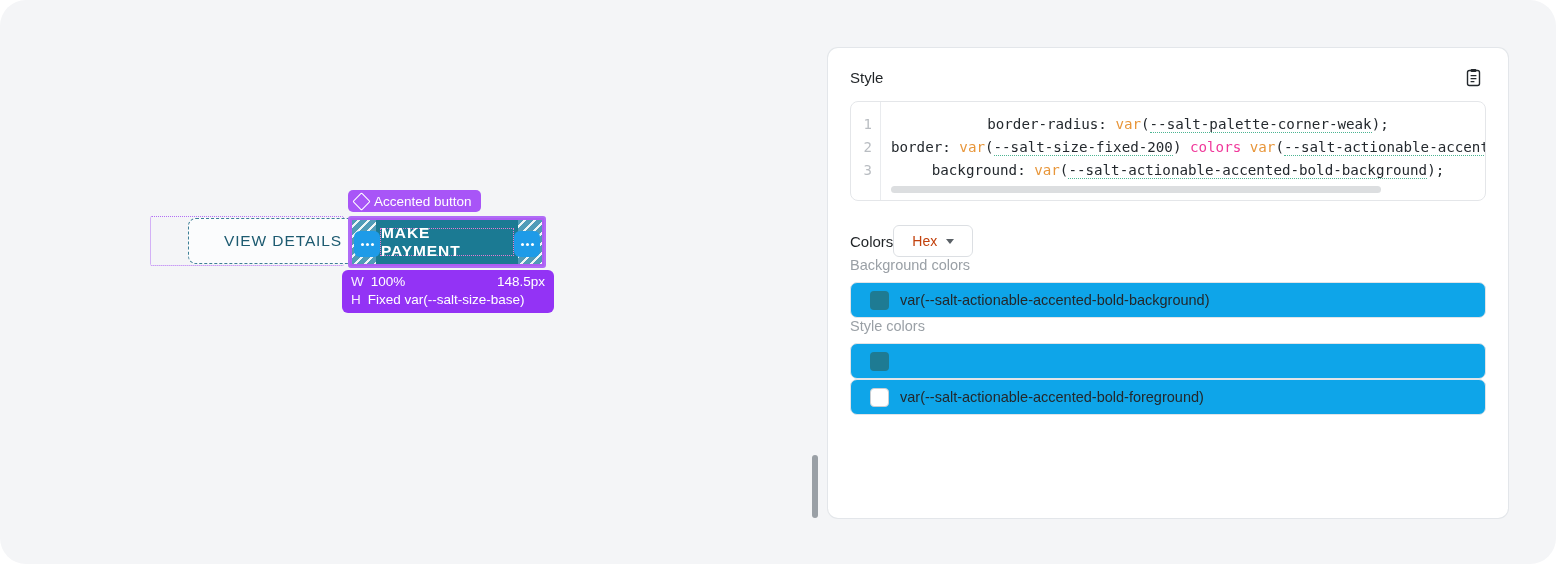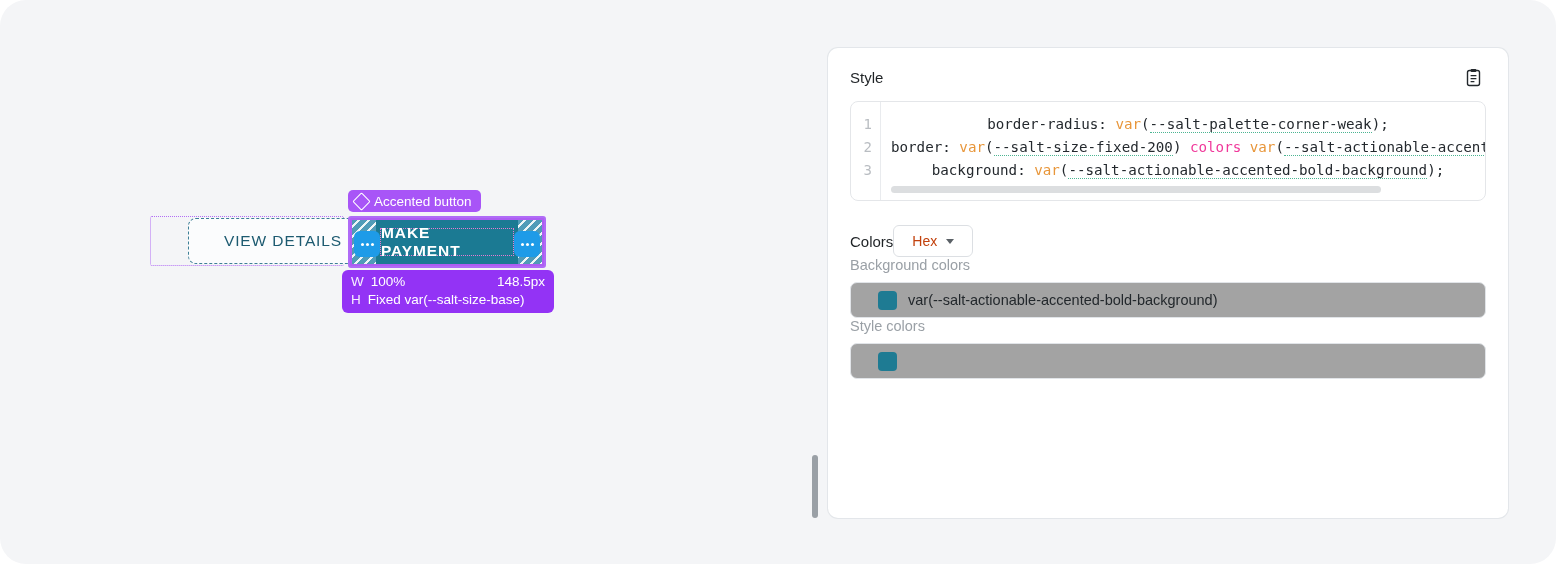--- a/index.html
+++ b/index.html
@@ -328,23 +328,23 @@
     font-size: 14.5px;
     color: #9aa0a6;
     margin-bottom: 9px;
   }
   .color-field {
     height: 34px;
     border: 1px solid #e1e4e8;
     border-radius: 7px;
     display: flex;
     align-items: center;
-    padding: 0 27px;
+    padding: 0 19px;
     gap: 11px;
-    background: #a3a3a3;
+    background: #0ea5e9;
   }
   .swatch {
     width: 19px; height: 19px;
     border-radius: 4px;
     flex: none;
     box-sizing: border-box;
   }
   .swatch.empty {
     background: #ffffff;
     border: 1px solid #c9ced3;
@@ -455,17 +455,21 @@
       <div class="color-field">
         <span class="swatch" style="background: rgb(30, 123, 147);"></span>
         <span class="color-value">var(--salt-actionable-accented-bold-background)</span>
       </div>
 
       <div class="group-label">Style colors</div>
       <div class="color-field">
         <span class="swatch" style="background: rgb(30, 123, 147);"></span>
       </div>
 
+      <div class="color-field">
+        <span class="swatch empty"></span>
+        <span class="color-value">var(--salt-actionable-accented-bold-foreground)</span>
+      </div>
 
     </div>
 
   </div>
 </div>
 
 </body></html>

